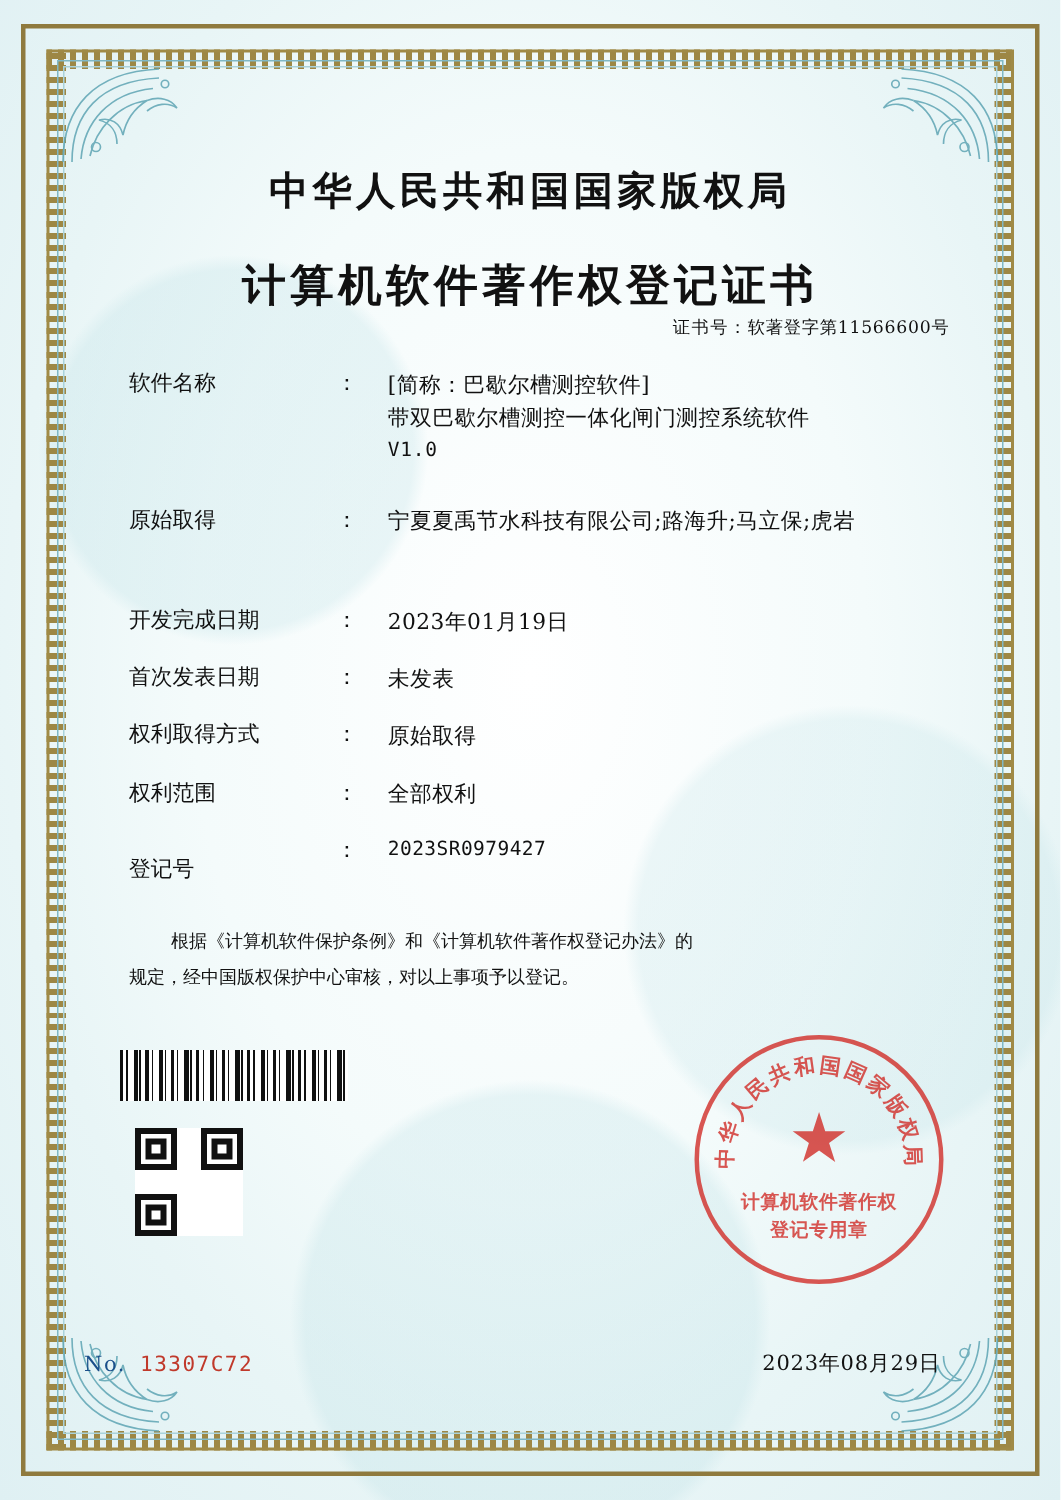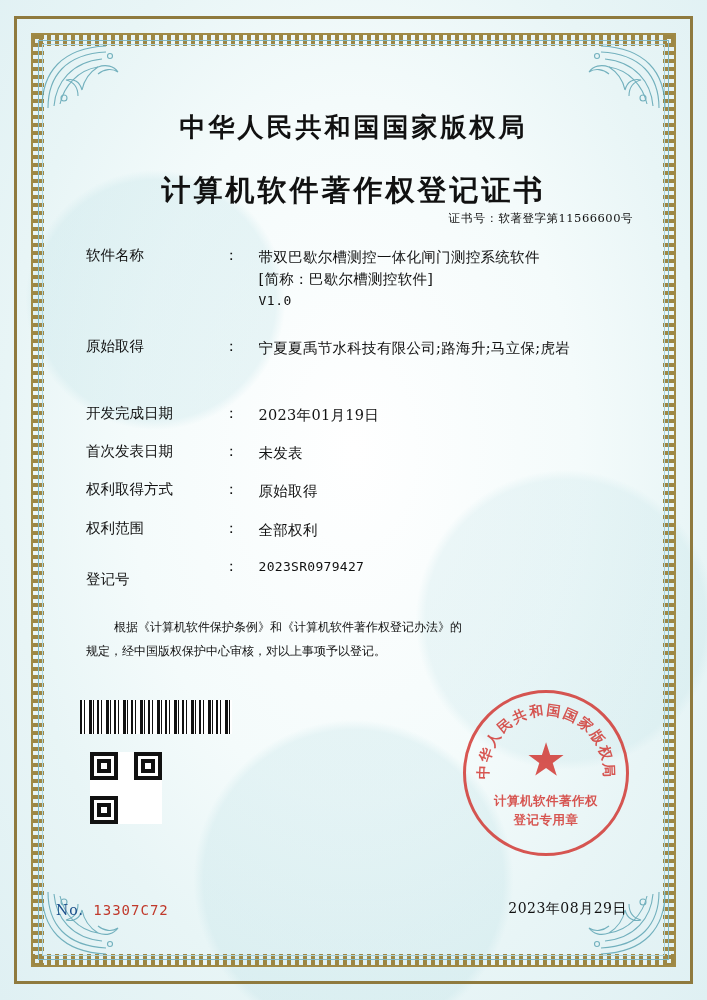--- a/index.html
+++ b/index.html
@@ -254,22 +254,22 @@
     <div class="cert-no">
       <span class="lbl">证书号：</span><span>软著登字第11566600号</span>
     </div>
 
     <div class="fields">
 
       <div class="row">
         <span class="label lbl-sp-name">软件名称</span>
         <span class="colon">：</span>
         <span class="value">
+          <span class="ln">[简称：巴歇尔槽测控软件]</span>
           <span class="ln">带双巴歇尔槽测控一体化闸门测控系统软件</span>
-          <span class="ln">[简称：巴歇尔槽测控软件]</span>
           <span class="ln mono">V1.0</span>
         </span>
       </div>
 
       <div class="row gap-top">
         <span class="label lbl-sp-name">原始取得</span>
         <span class="colon">：</span>
         <span class="value">宁夏夏禹节水科技有限公司;路海升;马立保;虎岩</span>
       </div>
 

